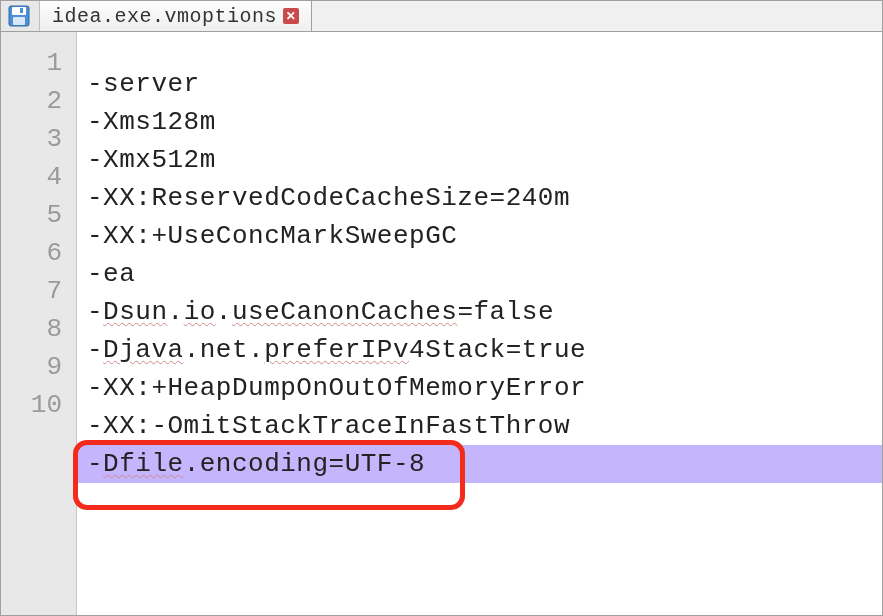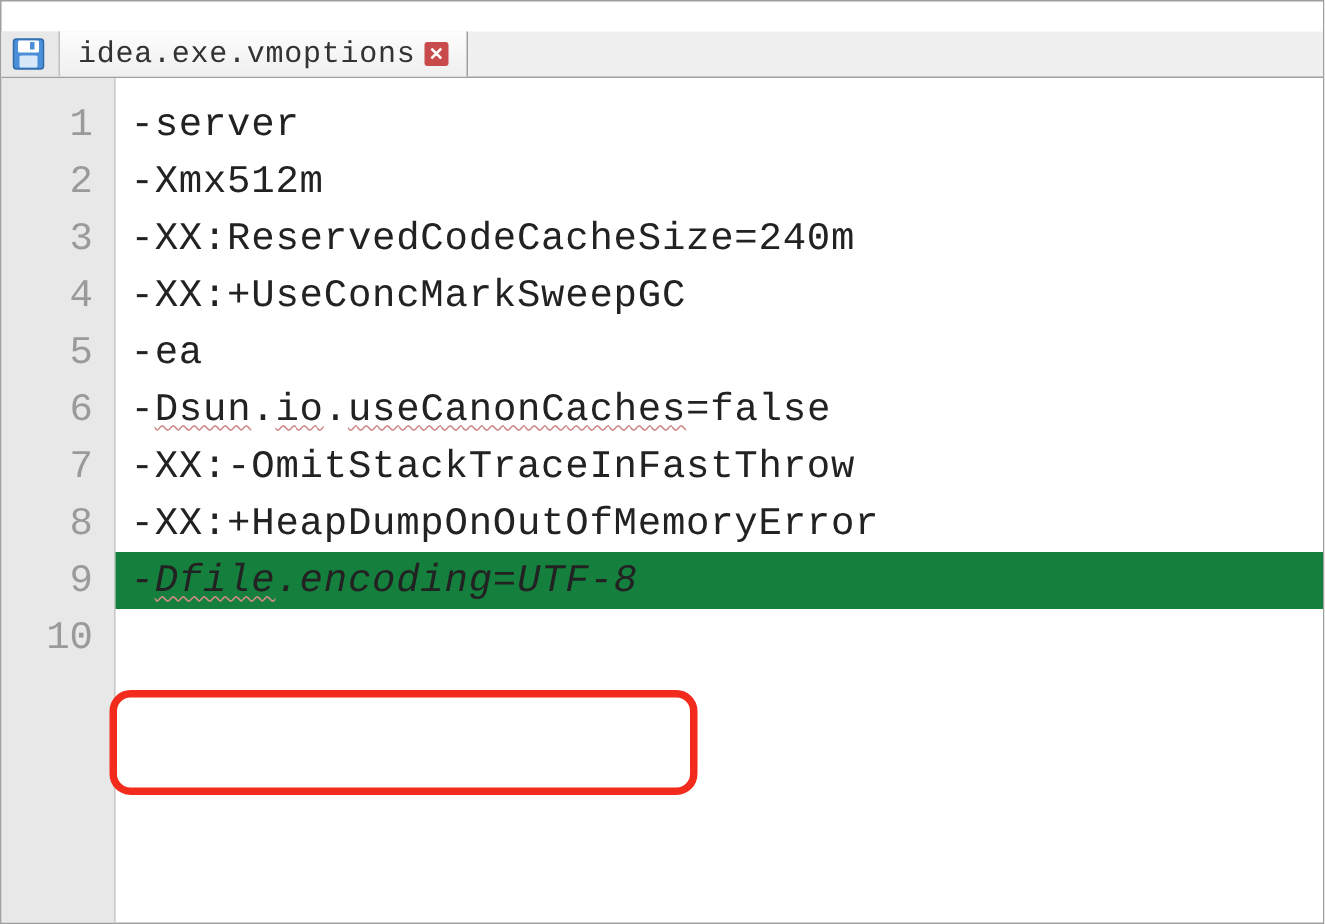--- a/index.html
+++ b/index.html
@@ -16,21 +16,20 @@
       display: flex;
       flex-direction: column;
     }
     .tab-bar {
       background: #f0f0f0;
       border-bottom: 1px solid #a0a0a0;
       display: flex;
       align-items: stretch;
       height: 31px;
       padding: 0;
-      margin-top: 20px;
     }
     .tab-icon-wrap {
       display: flex;
       align-items: center;
       padding: 0 8px 0 6px;
       border-right: 1px solid #c0c0c0;
       background: #e8e8e8;
     }
     .save-icon {
       width: 24px;
@@ -78,36 +77,36 @@
       height: 38px;
       line-height: 38px;
       text-align: right;
       padding-right: 14px;
       font-size: 26px;
       color: #9a9a9a;
       font-family: "Courier New", monospace;
     }
     .code {
       flex: 1;
-      padding-top: 12px;
+      padding-top: 1px;
       font-size: 26px;
       color: #222;
       position: relative;
+      margin-top: 32px;
     }
     .code-line {
       height: 38px;
       line-height: 38px;
       padding-left: 10px;
       white-space: pre;
       font-family: "Courier New", monospace;
       letter-spacing: 0.5px;
     }
     .code-line.active {
-      background: #15803d;
-      font-style: italic;
+      background: #c4b5fd;
     }
     .highlight-box {
       position: absolute;
       border: 5px solid #f22b1d;
       border-radius: 14px;
       pointer-events: none;
       left: 72px;
       top: 408px;
       width: 392px;
       height: 70px;
@@ -149,24 +148,26 @@
         <div class="gutter-line">4</div>
         <div class="gutter-line">5</div>
         <div class="gutter-line">6</div>
         <div class="gutter-line">7</div>
         <div class="gutter-line">8</div>
         <div class="gutter-line">9</div>
         <div class="gutter-line">10</div>
       </div>
     <div class="code" id="code">
         <div class="code-line">-server</div>
+        <div class="code-line">-Xms128m</div>
         <div class="code-line">-Xmx512m</div>
         <div class="code-line">-XX:ReservedCodeCacheSize=240m</div>
         <div class="code-line">-XX:+UseConcMarkSweepGC</div>
         <div class="code-line">-ea</div>
         <div class="code-line">-<span class="squiggle">Dsun</span>.<span class="squiggle">io</span>.<span class="squiggle">useCanonCaches</span>=false</div>
+        <div class="code-line">-<span class="squiggle">Djava</span>.net.<span class="squiggle">preferIPv</span>4Stack=true</div>
+        <div class="code-line">-XX:+HeapDumpOnOutOfMemoryError</div>
         <div class="code-line">-XX:-OmitStackTraceInFastThrow</div>
-        <div class="code-line">-XX:+HeapDumpOnOutOfMemoryError</div>
         <div class="code-line active">-<span class="squiggle">Dfile</span>.encoding=UTF-8</div>
       </div>
     <div class="highlight-box"></div>
   </div>
 </div>
 
 </body></html>

